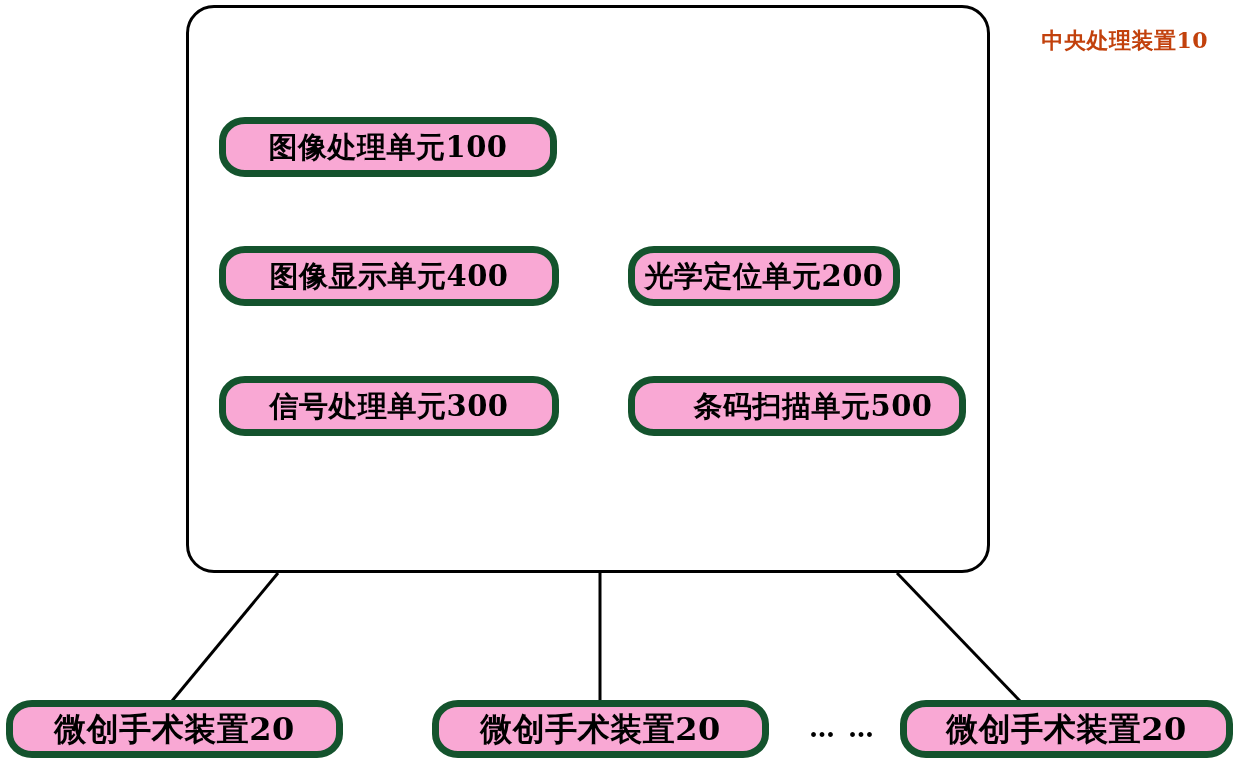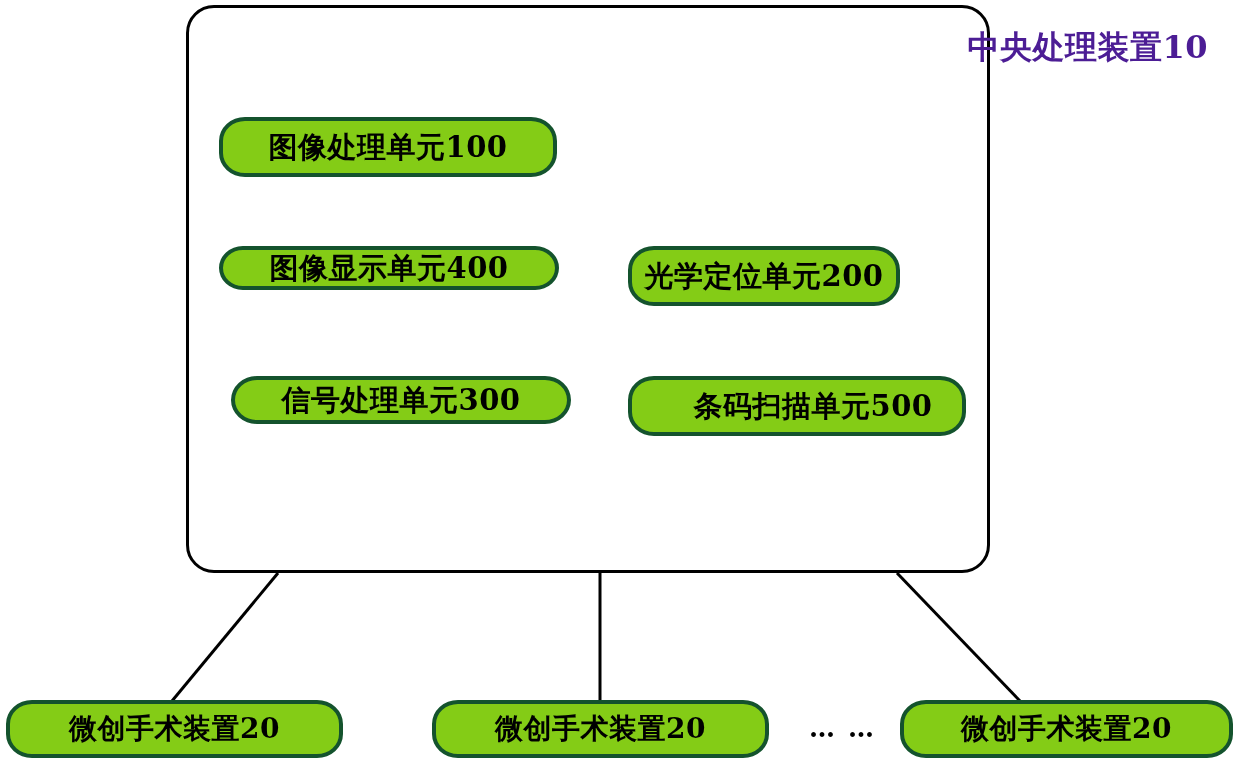--- a/index.html
+++ b/index.html
@@ -28,22 +28,22 @@
     left: 0;
     top: 0;
     width: 1240px;
     height: 764px;
   }
 
   
   .node {
     position: absolute;
     box-sizing: border-box;
-    background: #84cc16;
-    border: 4px solid #14532d;
+    background: #f9a8d4;
+    border: 7px solid #14532d;
     border-radius: 26px / 24px;
     display: flex;
     align-items: center;
     justify-content: center;
     z-index: 3;
   }
 
   .node-label {
     font-family: "DejaVu Serif", "Liberation Serif", serif;
     font-weight: 700;
@@ -66,39 +66,39 @@
     border-radius: 28px;
     z-index: 1;
   }
 
   #cpu-container-label {
     position: absolute;
     right: 32px;
     top: 26px;
     font-family: "DejaVu Serif", "Liberation Serif", serif;
     font-weight: 700;
-    font-size: 32px;
-    color: #4c1d95;
+    font-size: 22px;
+    color: #c2410c;
     white-space: nowrap;
     letter-spacing: 0.5px;
     z-index: 2;
   }
 
   
   #node-image-processing {
     left: 219px; top: 117px; width: 338px; height: 60px;
   }
   #node-image-display {
-    left: 219px; top: 246px; width: 340px; height: 44px;
+    left: 219px; top: 246px; width: 340px; height: 60px;
   }
   #node-optical-positioning {
     left: 628px; top: 246px; width: 272px; height: 60px;
   }
   #node-signal-processing {
-    left: 219px; top: 376px; width: 340px; height: 48px; margin-left: 12px;
+    left: 219px; top: 376px; width: 340px; height: 60px;
   }
   #node-barcode-scanning {
     left: 628px; top: 376px; width: 338px; height: 60px; padding-left: 32px;
   }
 
   .node-label.inner {
     font-size: 29px;
   }
 
   
@@ -106,21 +106,21 @@
     left: 6px; top: 700px; width: 337px; height: 58px;
   }
   #node-surgery-center {
     left: 432px; top: 700px; width: 337px; height: 58px;
   }
   #node-surgery-right {
     left: 900px; top: 700px; width: 333px; height: 58px;
   }
 
   .node-label.bottom {
-    font-size: 28px;
+    font-size: 32px;
   }
 
   
   #bottom-ellipsis {
     position: absolute;
     left: 795px;
     top: 713px;
     width: 95px;
     text-align: center;
     font-family: "DejaVu Serif", "Liberation Serif", serif;

